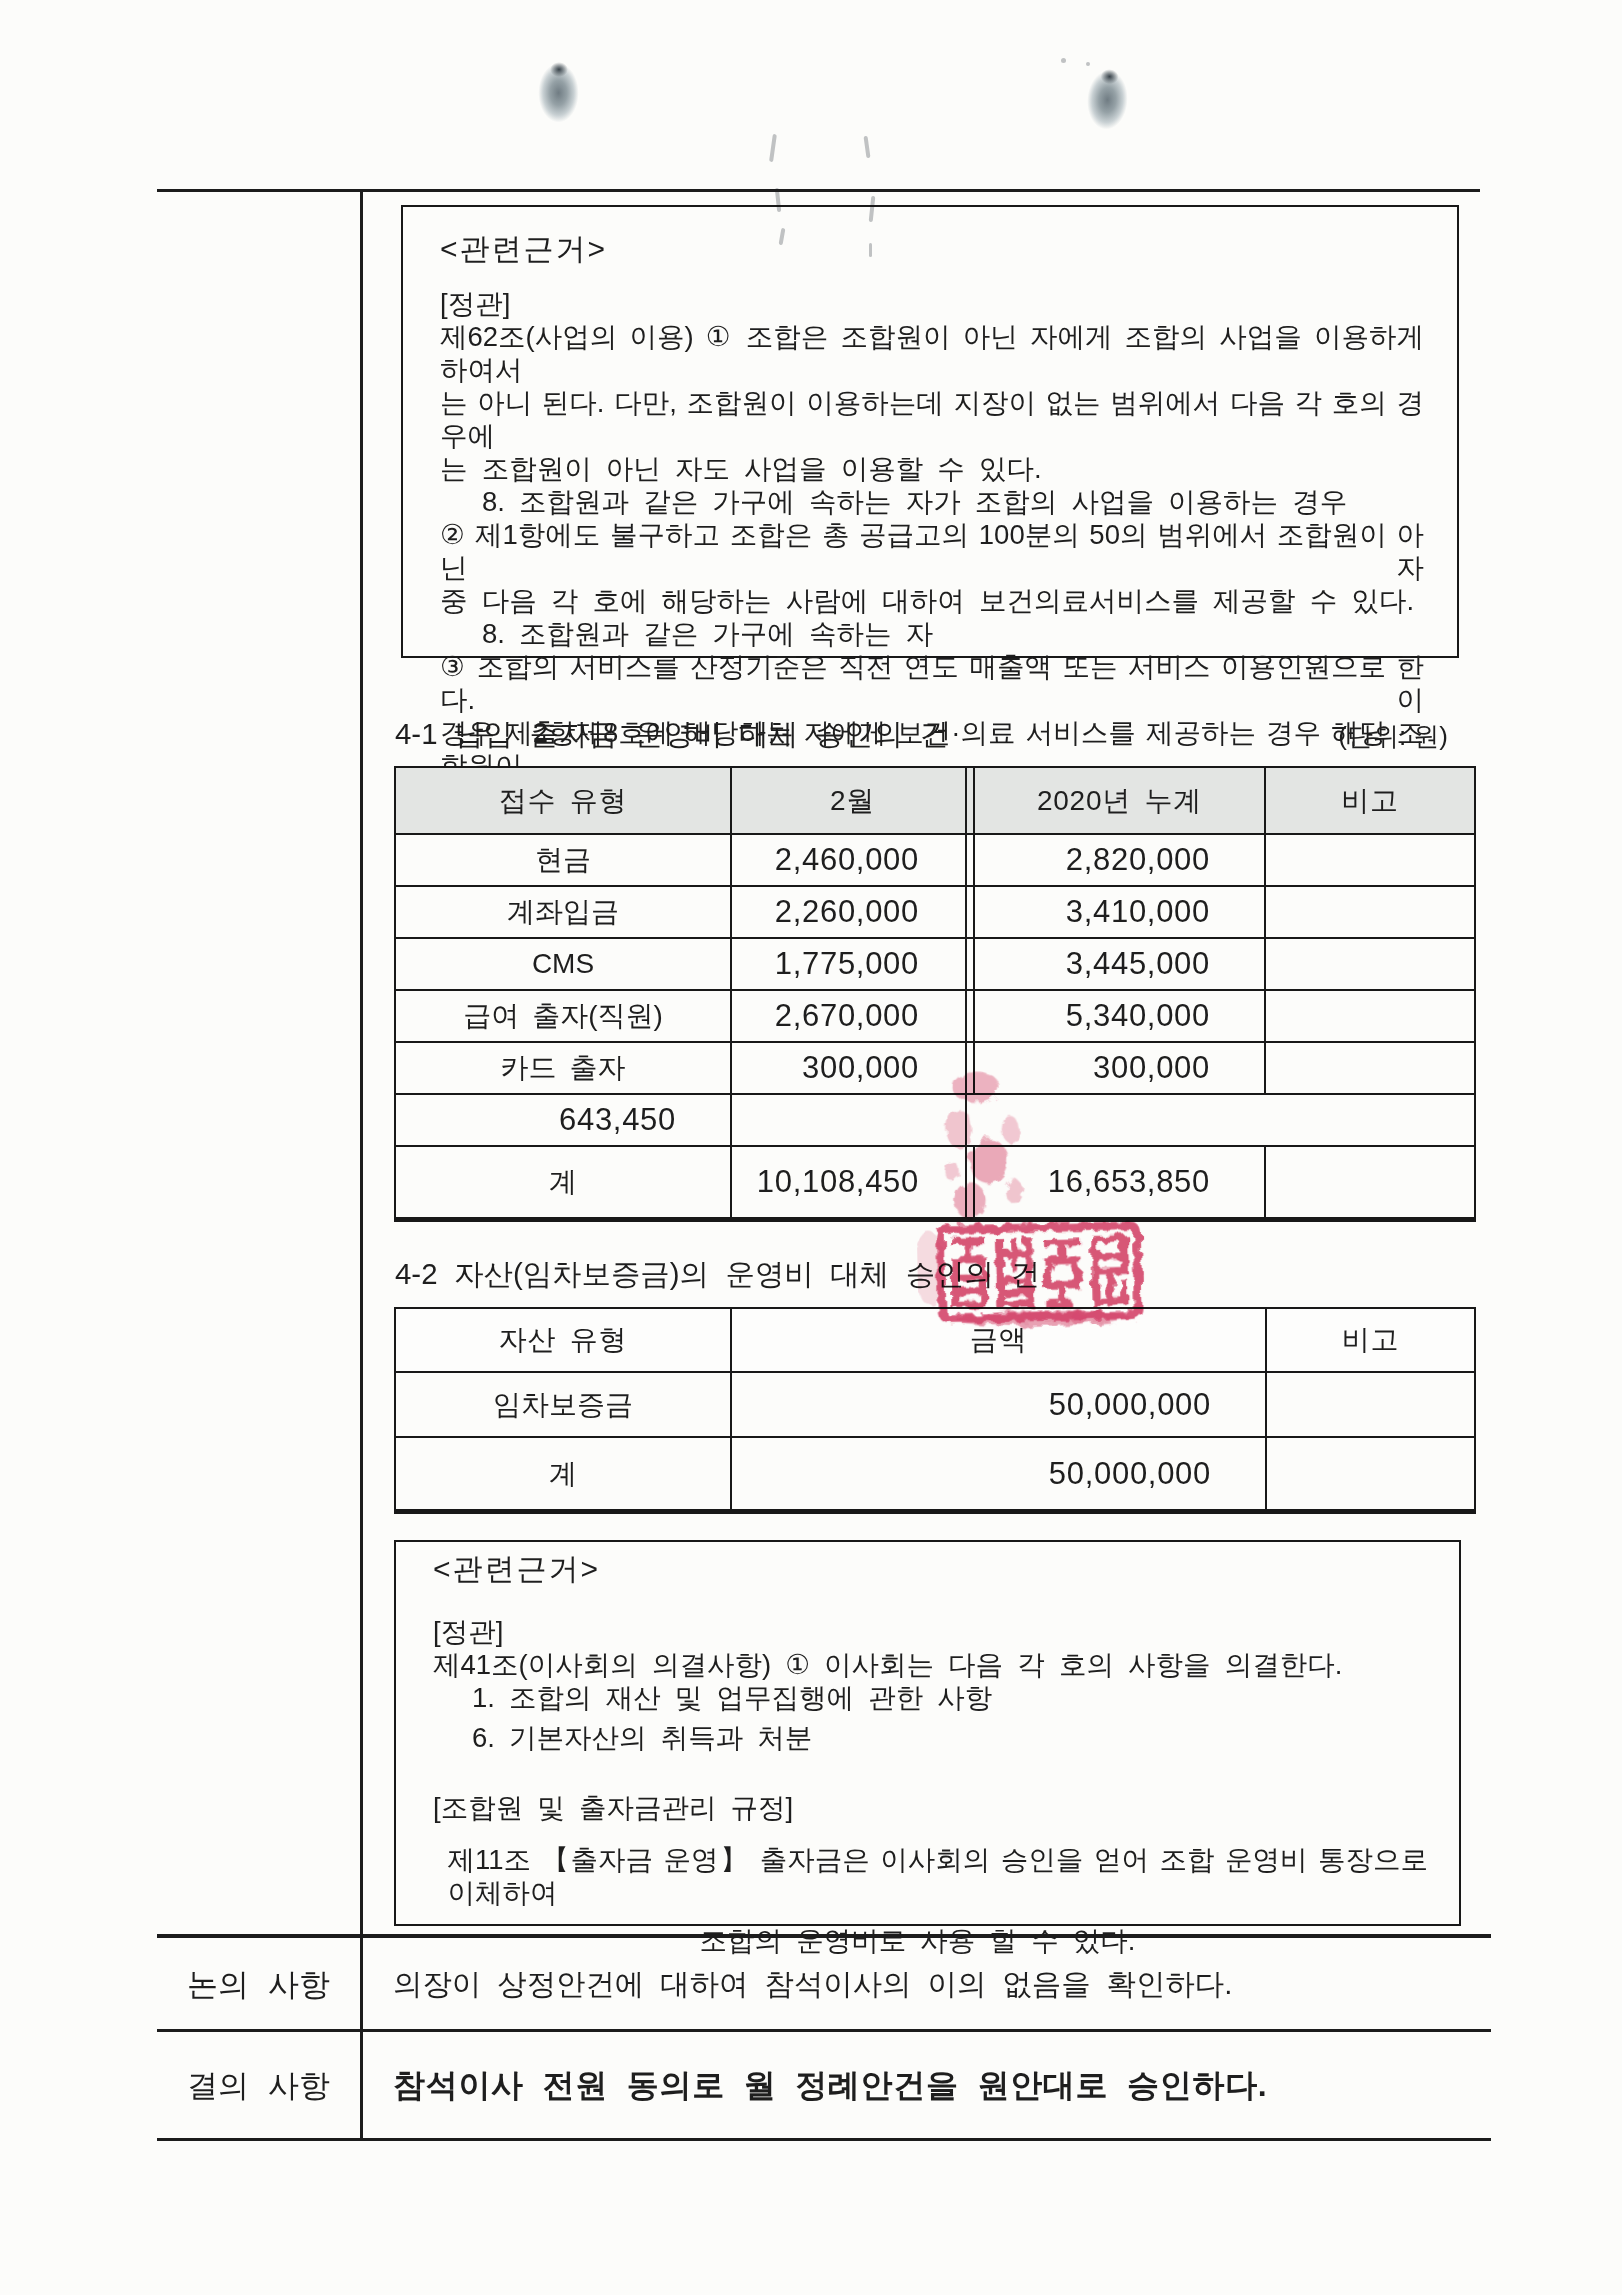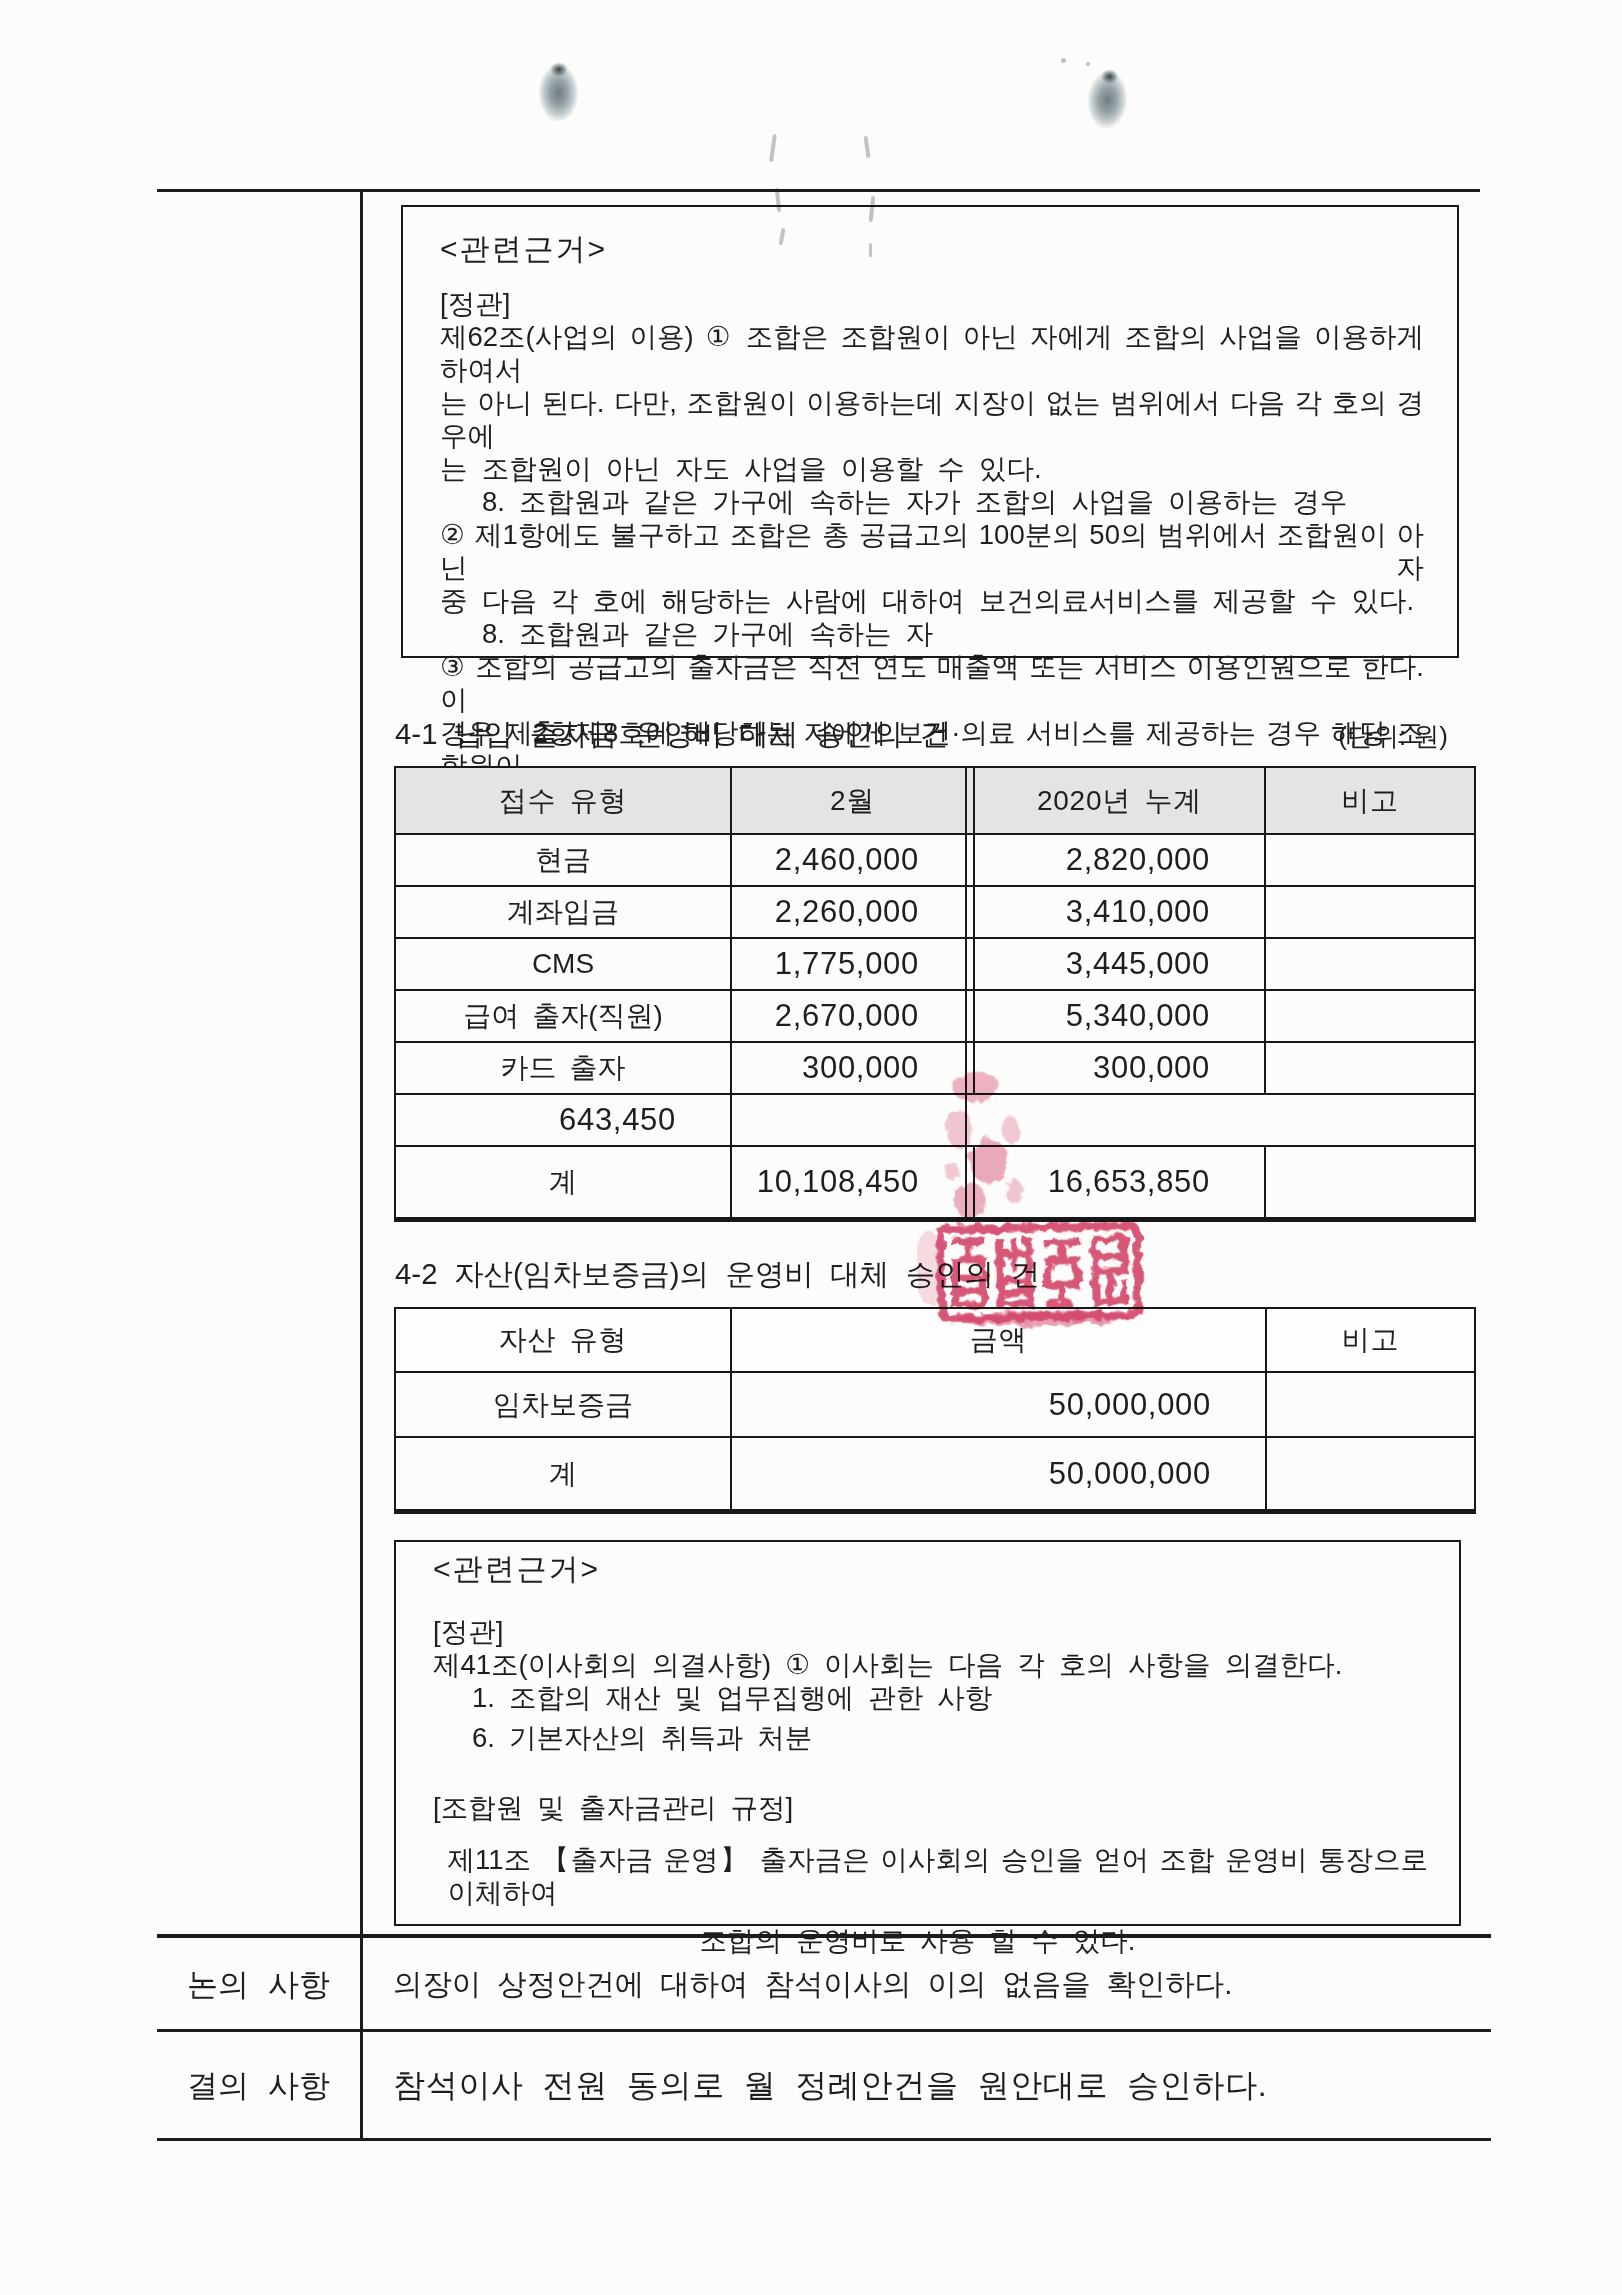--- a/index.html
+++ b/index.html
@@ -69,21 +69,21 @@
   .th+.th,.td+.td{border-left:2px solid #181818}
   .col-extra-line{position:absolute;top:0;bottom:0;width:2px;background:#1c1c1c;left:569px}
 
   
   .bottom-label{position:absolute;left:157px;width:203px;display:flex;align-items:center;justify-content:center;
     font-size:31px;word-spacing:10.5px;white-space:nowrap}
   #label-discussion{top:1940px;height:89px}
   #label-resolution{top:2033px;height:105px}
   .bottom-text{position:absolute;left:393px;display:flex;align-items:center;white-space:nowrap}
   #text-discussion{top:1940px;height:89px;font-size:29.4px;word-spacing:7.9px}
-  #text-resolution{top:2033px;height:105px;font-size:32px;font-weight:normal;word-spacing:9.2px;letter-spacing:0.7px}
+  #text-resolution{top:2033px;height:105px;font-size:32px;font-weight:bold;word-spacing:9.2px;letter-spacing:0.7px}
 
   
   #stamp{position:absolute;left:916px;top:1050px;width:255px;height:281px;
     mix-blend-mode:multiply;transform:rotate(-1.2deg);pointer-events:none}
 </style>
 </head>
 <body>
 
 <div class="scan-blob" style="left:533px;top:58px"></div>
 <div class="scan-blob" style="left:1081px;top:65px;transform:rotate(4deg)"></div>
@@ -104,21 +104,21 @@
   <div class="ref-lines">
 
   <div class="refline ln-plain">[정관]</div>
       <div class="refline ln-justify">제62조(사업의 이용) ① 조합은 조합원이 아닌 자에게 조합의 사업을 이용하게 하여서</div>
       <div class="refline ln-justify">는 아니 된다. 다만, 조합원이 이용하는데 지장이 없는 범위에서 다음 각 호의 경우에</div>
       <div class="refline ln-plain">는 조합원이 아닌 자도 사업을 이용할 수 있다.</div>
       <div class="refline ln-indent">8. 조합원과 같은 가구에 속하는 자가 조합의 사업을 이용하는 경우</div>
       <div class="refline ln-justify">② 제1항에도 불구하고 조합은 총 공급고의 100분의 50의 범위에서 조합원이 아닌 자</div>
       <div class="refline ln-plain">중 다음 각 호에 해당하는 사람에 대하여 보건의료서비스를 제공할 수 있다.</div>
       <div class="refline ln-indent">8. 조합원과 같은 가구에 속하는 자</div>
-      <div class="refline ln-justify">③ 조합의 공급고의 출자금은 직전 연도 매출액 또는 서비스 이용인원으로 한다. 이</div>
+      <div class="refline ln-justify">③ 조합의 서비스를 산정기준은 직전 연도 매출액 또는 서비스 이용인원으로 한다. 이</div>
       <div class="refline ln-justify">경우 제2항제8호에 해당하는 자에게 보건·의료 서비스를 제공하는 경우 해당 조합원이</div>
       <div class="refline ln-plain">이사회의 승인을 받으면 그 조합원이 이용한 것으로 보아 공급고를 산정한다.</div>
     </div>
 </div>
 
 <div class="sec-heading" id="heading-4-1">4-1 납입 출자금 운영비 대체 승인의 건</div>
 <div id="unit-label">(단위: 원)</div>
 
 <div class="doc-table" id="table-4-1" style="position:absolute">
   <div class="thead">

